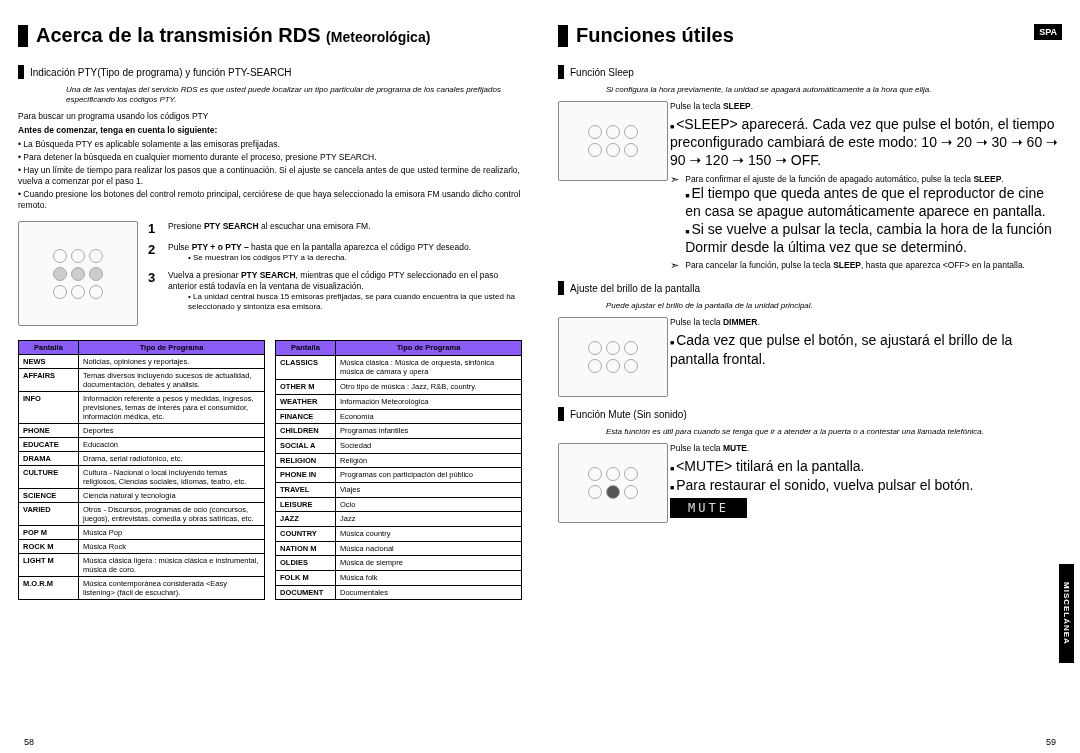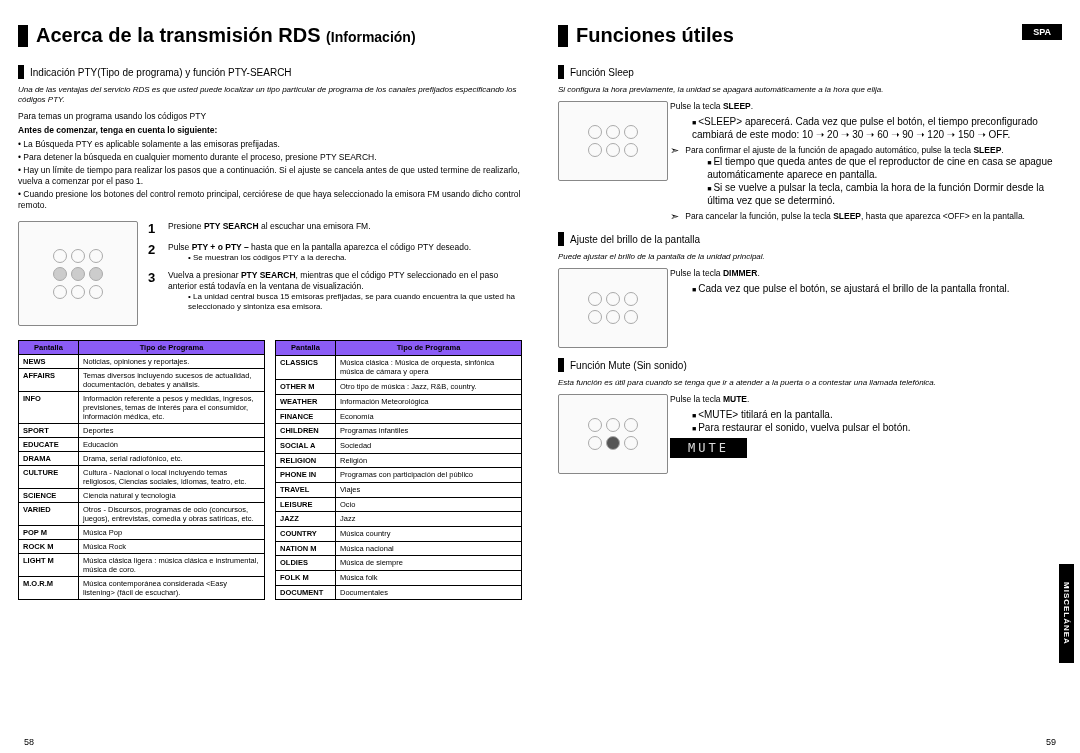--- a/index.html
+++ b/index.html
@@ -19,29 +19,29 @@
     height: 680px;
   }
   .col { flex: 1; position: relative; }
   .h1-row { display: flex; align-items: center; margin-bottom: 18px; }
   .bar-lg { width: 10px; height: 22px; background: #000; margin-right: 8px; }
   h1 { font-size: 20px; font-weight: bold; }
   h1 small { font-size: 14px; }
   .h2-row { display: flex; align-items: center; margin: 10px 0 6px 0; }
   .bar-md { width: 6px; height: 14px; background: #000; margin-right: 6px; }
   h2 { font-size: 10px; font-weight: normal; }
-  .intro { font-style: italic; font-size: 8px; margin-bottom: 6px; line-height: 1.25; }
+  .intro { font-style: italic; font-size: 8px; margin-bottom: 6px; line-height: 1.25; margin-left: 48px; }
   p { font-size: 8.5px; line-height: 1.3; margin-bottom: 3px; }
   .bold { font-weight: bold; }
   ul.bul { list-style: none; margin-left: 0; }
   ul.bul li::before { content: "• "; }
   ul.bul li { margin-bottom: 2px; line-height: 1.3; }
   ul.sq { list-style: none; }
   ul.sq li::before { content: "■ "; font-size: 7px; }
-  ul.sq li { line-height: 1.3; font-size: 10px; margin-left: 22px; }
+  ul.sq li { line-height: 1.3; font-size: 14px; }
   .steps-wrap { display: flex; gap: 10px; margin-top: 10px; }
   .remote-box {
     width: 120px; height: 105px; border: 1px solid #888; border-radius: 2px;
     background: #fafafa; flex-shrink: 0;
     display:flex; flex-direction:column; align-items:center; justify-content:center; gap:4px;
     font-size:6px; color:#999;
   }
   .remote-box .row { display:flex; gap:4px;}
   .remote-box .btn { width:14px; height:14px; border:1px solid #aaa; border-radius:50%; }
   .steps ol { list-style: none; }
@@ -59,51 +59,51 @@
   .right-section .remote-box { width: 110px; height: 80px; }
   .right-text { flex: 1; }
   .arrow-item { display:flex; gap:6px; margin-top:4px; align-items:flex-start;}
   .arrow-item .arrow { font-size:11px; flex-shrink:0; line-height:1; }
   .mute-disp {
     display:inline-block; background:#000; color:#ddd; font-family: monospace;
     letter-spacing:3px; padding:3px 18px; font-size:12px; margin-top:4px;
   }
   .lang-badge {
     position:absolute; top:0; right:0; background:#000; color:#fff;
-    font-size:9px; font-weight:bold; padding:3px 11px;
+    font-size:9px; font-weight:bold; padding:3px 5px;
   }
   .side-tab {
     position:absolute; right:-12px; top:540px; background:#000; color:#fff;
     font-size:8px; font-weight:bold; padding:18px 3px;
     writing-mode: vertical-rl; text-orientation:mixed;
     letter-spacing:1px;
   }
   .pagenum-l { position:absolute; bottom:6px; left:24px; font-size:9px; }
   .pagenum-r { position:absolute; bottom:6px; right:24px; font-size:9px; }
 </style>
 </head>
 <body>
 
 <div class="page">
 
   <div class="col">
     <div class="h1-row">
       <div class="bar-lg"></div>
       <h1>
-        <span>Acerca de la transmisión RDS </span><small>(Información)</small>
+        <span>Acerca de la transmisión RDS </span><small>(Meteorológica)</small>
       </h1>
     </div>
 
     <div class="h2-row">
       <div class="bar-md"></div>
       <h2>Indicación PTY(Tipo de programa) y función PTY-SEARCH</h2>
     </div>
 
     <p class="intro">Una de las ventajas del servicio RDS es que usted puede localizar un tipo particular de programa de los canales prefijados especificando los códigos PTY.</p>
-    <p>Para temas un programa usando los códigos PTY</p>
+    <p>Para buscar un programa usando los códigos PTY</p>
     <p class="bold">Antes de comenzar, tenga en cuenta lo siguiente:</p>
     <ul class="bul">
       <li>La Búsqueda PTY es aplicable solamente a las emisoras prefijadas.</li>
       <li>Para detener la búsqueda en cualquier momento durante el proceso, presione PTY SEARCH.</li>
       <li>Hay un límite de tiempo para realizar los pasos que a continuación. Si el ajuste se cancela antes de que usted termine de realizarlo, vuelva a comenzar por el paso 1.</li>
       <li>Cuando presione los botones del control remoto principal, cerciórese de que haya seleccionado la emisora FM usando dicho control remoto.</li>
     </ul>
 
     <div class="steps-wrap">
       <div class="remote-box">
@@ -160,21 +160,21 @@
             </tr>
             <tr>
               <td>AFFAIRS</td>
               <td>Temas diversos incluyendo sucesos de actualidad, documentación, debates y análisis.</td>
             </tr>
             <tr>
               <td>INFO</td>
               <td>Información referente a pesos y medidas, ingresos, previsiones, temas de interés para el consumidor, información médica, etc.</td>
             </tr>
             <tr>
-              <td>SPORT</td>
+              <td>PHONE</td>
               <td>Deportes</td>
             </tr>
             <tr>
               <td>EDUCATE</td>
               <td>Educación</td>
             </tr>
             <tr>
               <td>DRAMA</td>
               <td>Drama, serial radiofónico, etc.</td>
             </tr>

